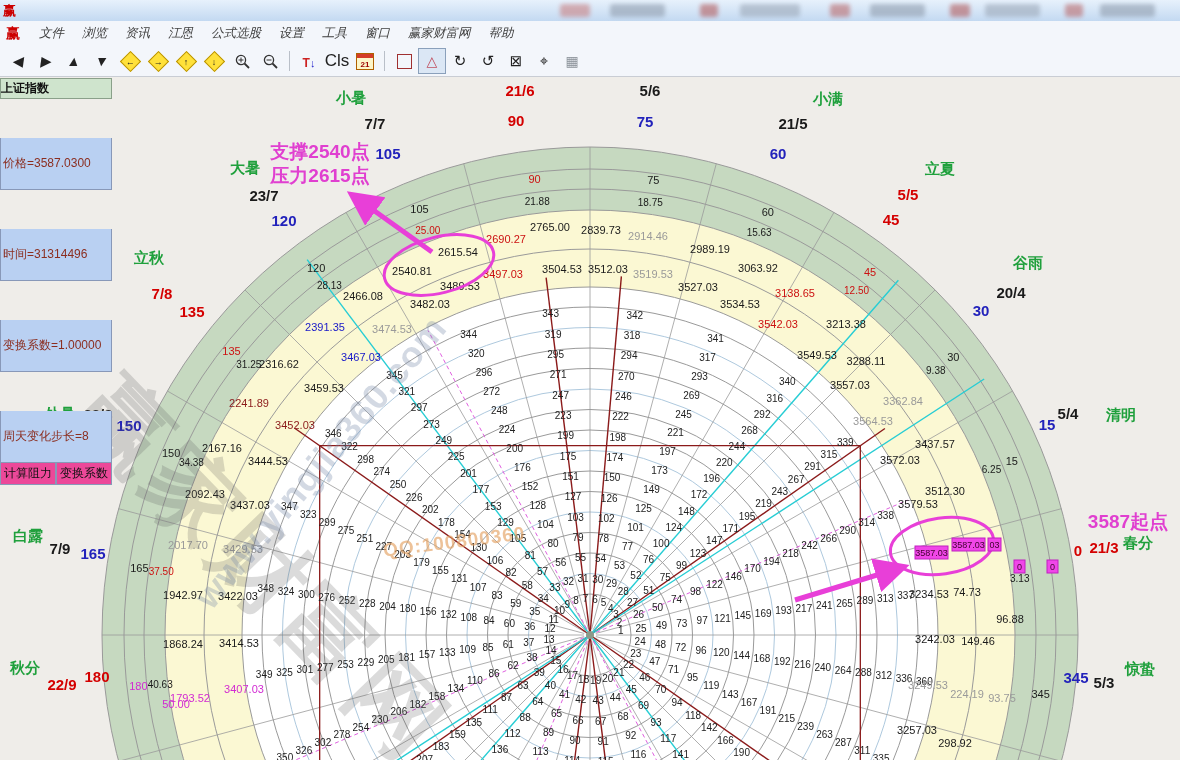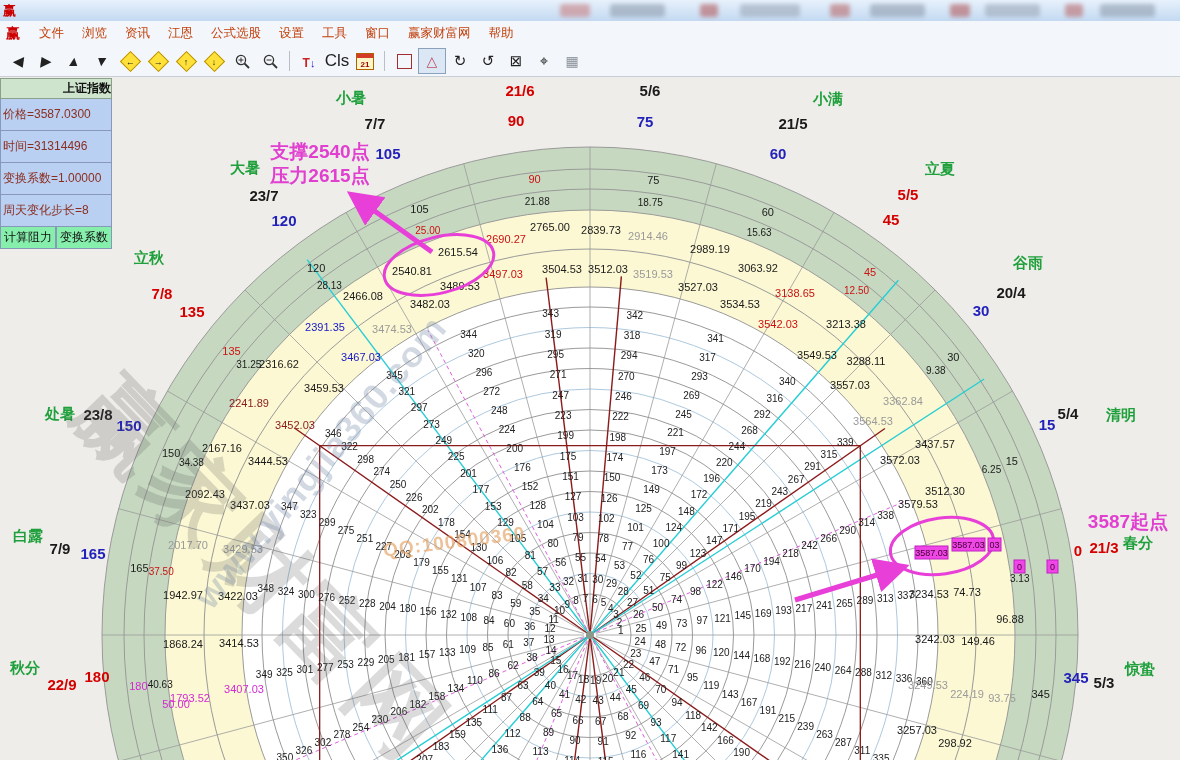--- a/index.html
+++ b/index.html
@@ -8,21 +8,21 @@
   
   .titlebar{position:absolute;left:0;top:0;width:1180px;height:21px;
     background:linear-gradient(#e7f1fc,#c3d9f1);border-bottom:1px solid #9ab1cc;
     display:flex;align-items:center;font-size:12px;color:#111;z-index:30;}
   .titlebar .logo{color:#c00;font-weight:bold;margin:0 5px 0 3px;font-size:13px;}
   .blurblob{position:absolute;top:4px;height:13px;border-radius:3px;filter:blur(2px);opacity:.55;}
   
   .menubar{position:absolute;left:0;top:21px;width:1180px;height:25px;background:#f3f6fb;
     border-bottom:1px solid #c9cdd4;display:flex;align-items:center;font-size:12.5px;z-index:30;}
   .menubar .logo{color:#c00;font-weight:bold;font-size:14px;margin:0 10px 0 6px;}
-  .menu-item{padding:13px 9px;color:#c2410c;cursor:default;}
+  .menu-item{padding:13px 9px;color:#404040;cursor:default;font-style:italic;}
   
   .toolbar{position:absolute;left:0;top:46px;width:1180px;height:30px;background:#f3f6fb;
     border-bottom:1px solid #c9cdd4;display:flex;align-items:center;z-index:30;padding-left:4px;}
   .tbtn{width:26px;height:24px;display:flex;align-items:center;justify-content:center;
     font-size:15px;color:#222;border:1px solid transparent;}
   .tbtn.pressed{border:1px solid #8aa0bb;background:#dbe7f5;}
   .tsep{width:1px;height:20px;background:#b9bfc8;margin:0 5px;}
   .nav-ar{transform:skewX(-8deg);font-size:14px;}
   .dia{width:13px;height:13px;background:#ffe13a;border:1px solid #b89000;transform:rotate(45deg);
        display:flex;align-items:center;justify-content:center;}
@@ -30,26 +30,26 @@
   .cls-txt{font-size:17px;color:#222;}
   .cal{width:16px;height:15px;background:#fdf6c9;border:1px solid #b06000;position:relative;
        font-size:8px;display:flex;align-items:flex-end;justify-content:center;color:#900;font-weight:bold;}
   .cal::before{content:"";position:absolute;top:0;left:0;right:0;height:4px;background:#d43c28;}
   .sq-red{width:13px;height:13px;border:1px solid #a03030;}
   .tri-red{color:#c05060;font-size:14px;}
   .t-ic b{color:#c22;font-size:12px;} .t-ic i{color:#22c;font-style:normal;font-size:11px;}
   .board{color:#8a9198;font-size:14px;}
   
   .panel{position:absolute;left:0;top:78px;width:112px;z-index:20;font-size:12px;}
-  .panel .hdr{background:#cfe4cd;border:1px solid #8aa08a;color:#111;text-align:right;
+  .panel .hdr{background:#cfe4cd;border:1px solid #8aa08a;color:#111;text-align:left;
     padding:1px 0;font-weight:bold;}
   .panel .row{background:#b9d0f2;border:1px solid #8898b8;border-top:none;color:#8b2e20;
-    padding:7px 2px;white-space:nowrap;overflow:hidden;}
+    padding:17px 2px;white-space:nowrap;overflow:hidden;margin-top:39px;}
   .panel .btns{display:flex;}
-  .panel .btns div{flex:1;background:#86efac;border:1px solid #8898b8;border-top:none;
+  .panel .btns div{flex:1;background:#ec4899;border:1px solid #8898b8;border-top:none;
     color:#111;text-align:center;padding:2px 0;cursor:default;}
   
   #wheel-svg{position:absolute;left:0;top:0;z-index:5;}
   text{font-family:"Liberation Sans","DejaVu Sans",sans-serif;}
 </style>
 </head>
 <body>
 
 <div class="titlebar">
   <span class="logo">赢</span>

